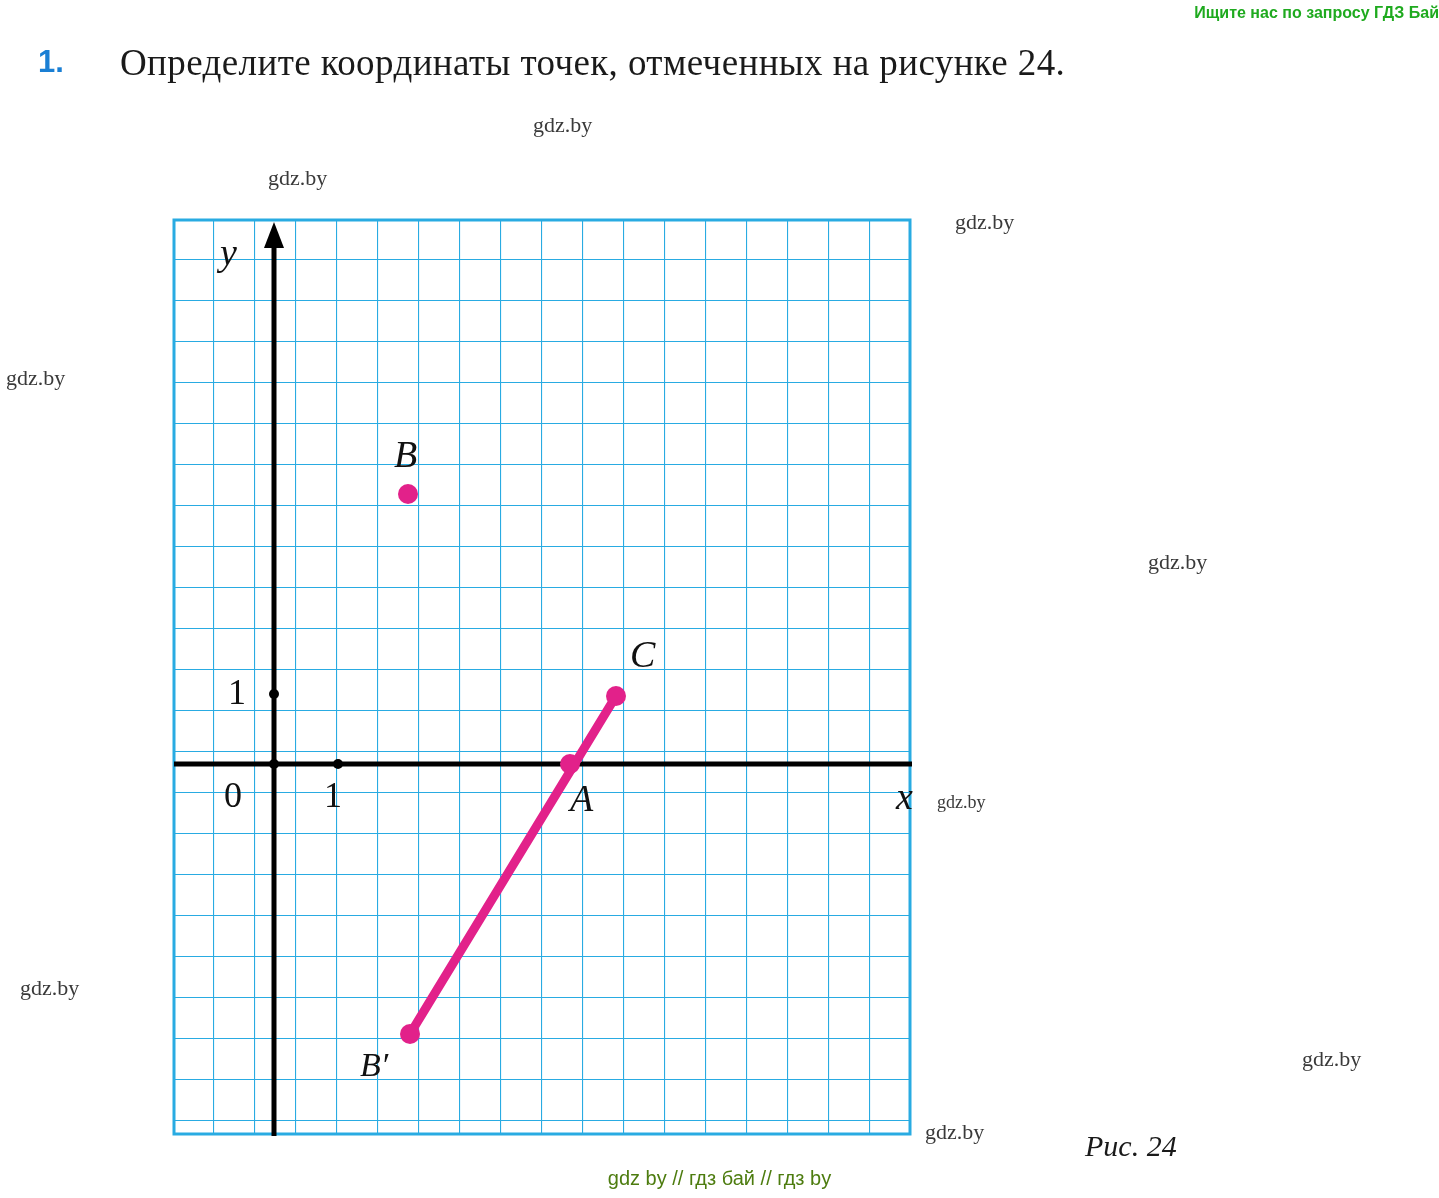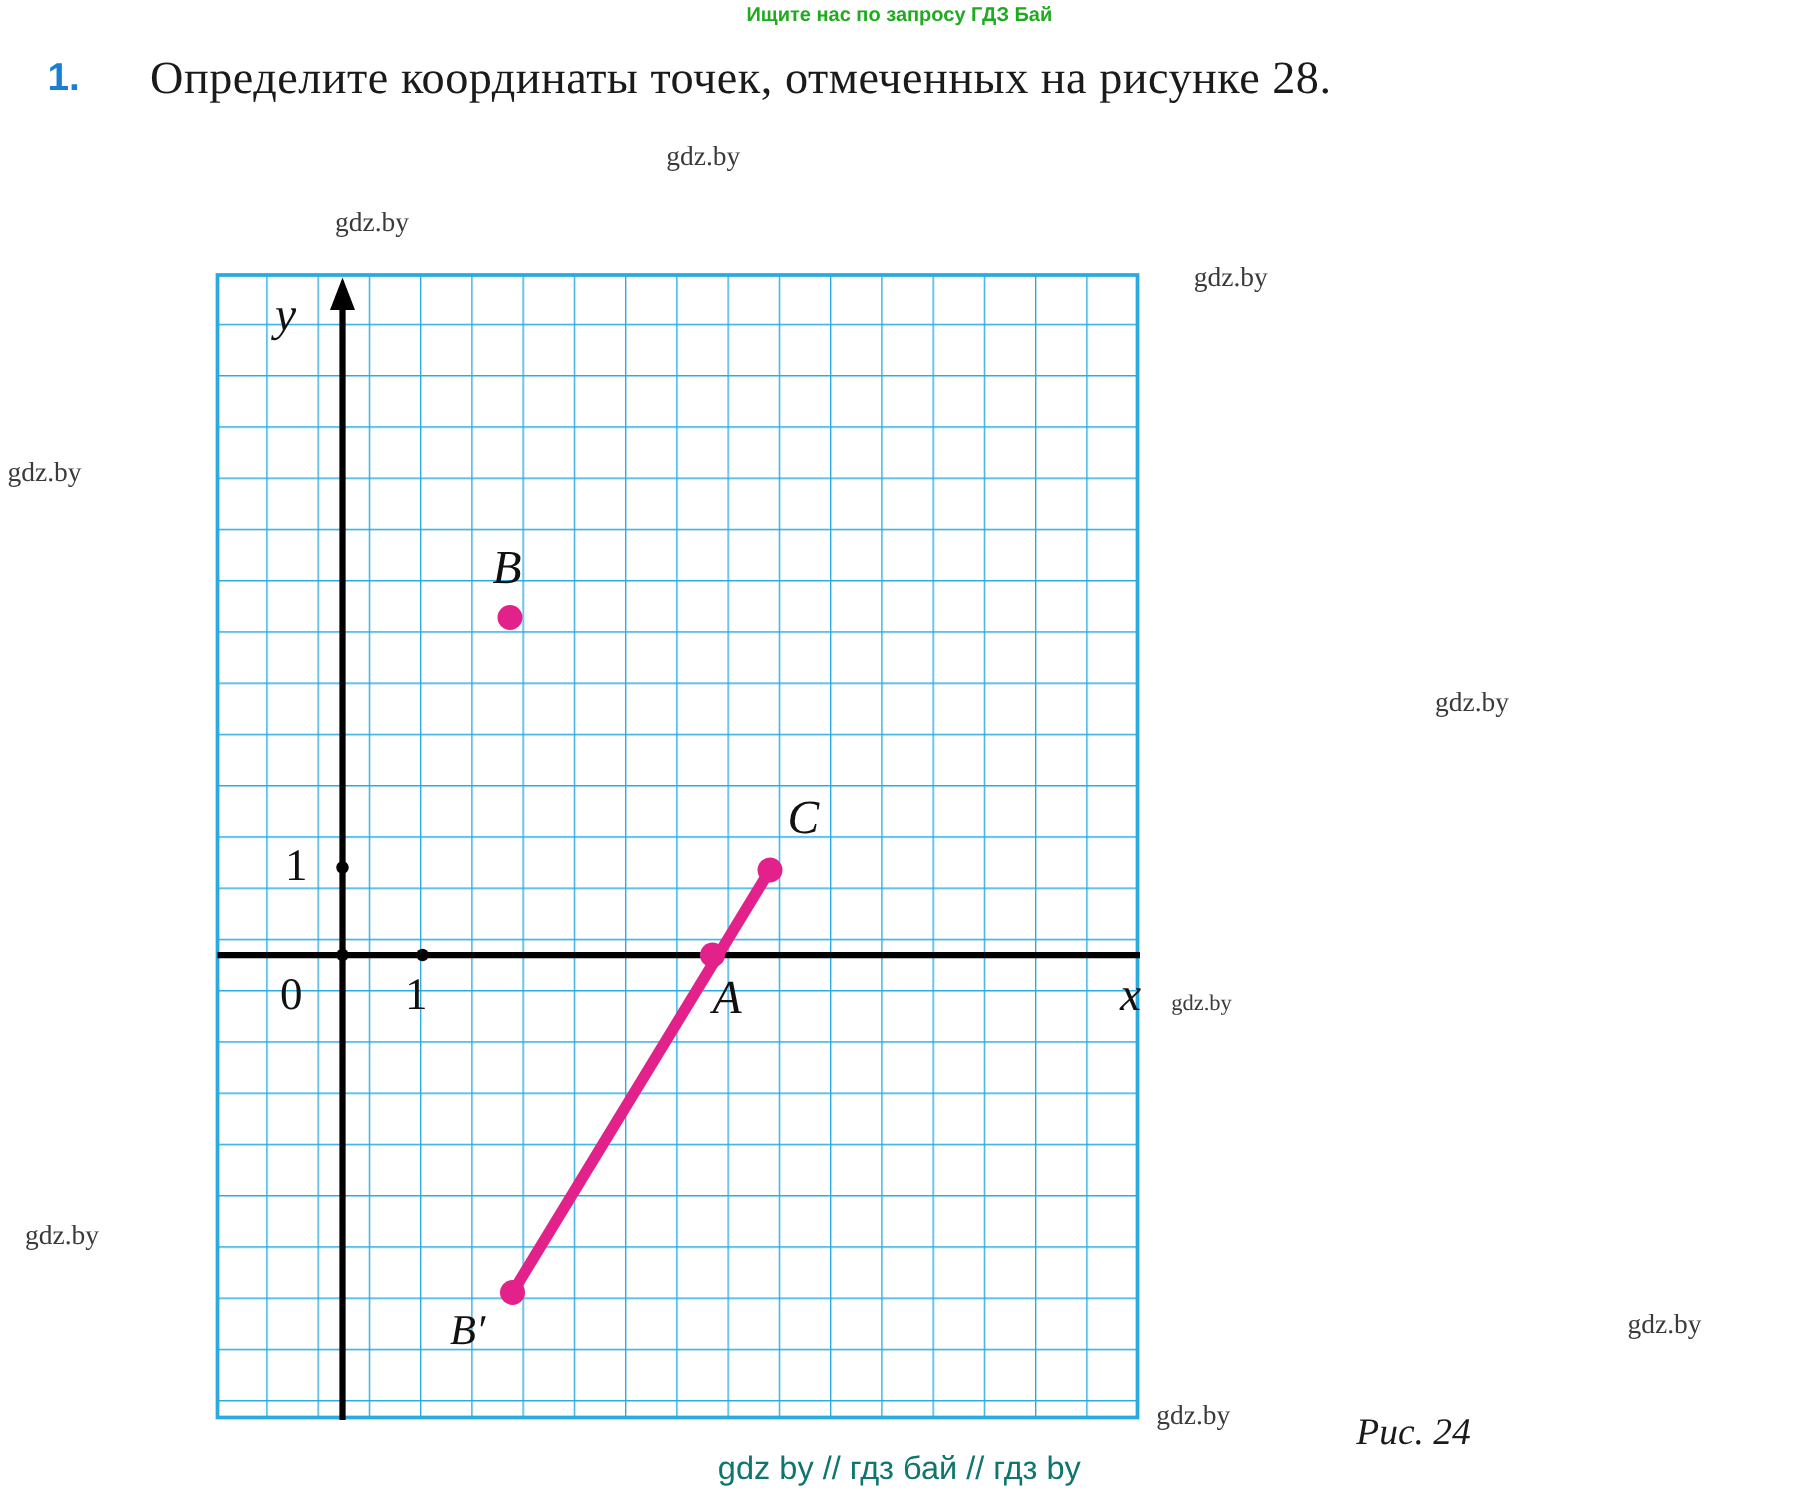--- a/index.html
+++ b/index.html
@@ -12,21 +12,21 @@
     height: 1198px;
     position: relative;
     font-family: "Liberation Serif", serif;
     overflow: hidden;
   }
   .top-banner {
     position: absolute;
     top: 4px;
     left: 0;
     width: 100%;
-    text-align: center;
+    text-align: right;
     font-family: "Liberation Sans", sans-serif;
     font-size: 16px;
     font-weight: bold;
     color: #1faa1f;
   }
   .task {
     position: absolute;
     top: 36px;
     left: 30px;
     width: 1390px;
@@ -76,41 +76,41 @@
     color: #1a1a1a;
     margin-top: 29px;
   }
   .bottom-bar {
     position: absolute;
     bottom: 8px;
     left: 0;
     width: 100%;
     text-align: center;
     font-family: "Liberation Sans", sans-serif;
-    font-size: 26px;
-    color: #0f766e;
+    font-size: 20px;
+    color: #4d7c0f;
   }
   .lbl {
     position: absolute;
     font-family: "Liberation Serif", serif;
     font-size: 34px;
     color: #111;
   }
   .lbl-italic {
     font-style: italic;
   }
 </style>
 </head>
 <body>
 
 <div class="top-banner">Ищите нас по запросу ГДЗ Бай</div>
 
 <div class="task">
   <div class="task-number">1.</div>
-  <div class="task-text">Определите координаты точек, отмеченных на рисунке 28.</div>
+  <div class="task-text">Определите координаты точек, отмеченных на рисунке 24.</div>
 </div>
 
 <div class="grid-wrap">
   <svg width="740" height="918" viewBox="0 0 740 918">
     <defs>
       <pattern id="smallGrid" width="41" height="41" patternUnits="userSpaceOnUse">
         <path d="M 41 0 L 0 0 0 41" fill="none" stroke="#29ABE2" stroke-width="2.2"></path>
       </pattern>
     </defs>
     <rect x="2" y="2" width="736" height="914" fill="url(#smallGrid)" stroke="#29ABE2" stroke-width="3"></rect>

